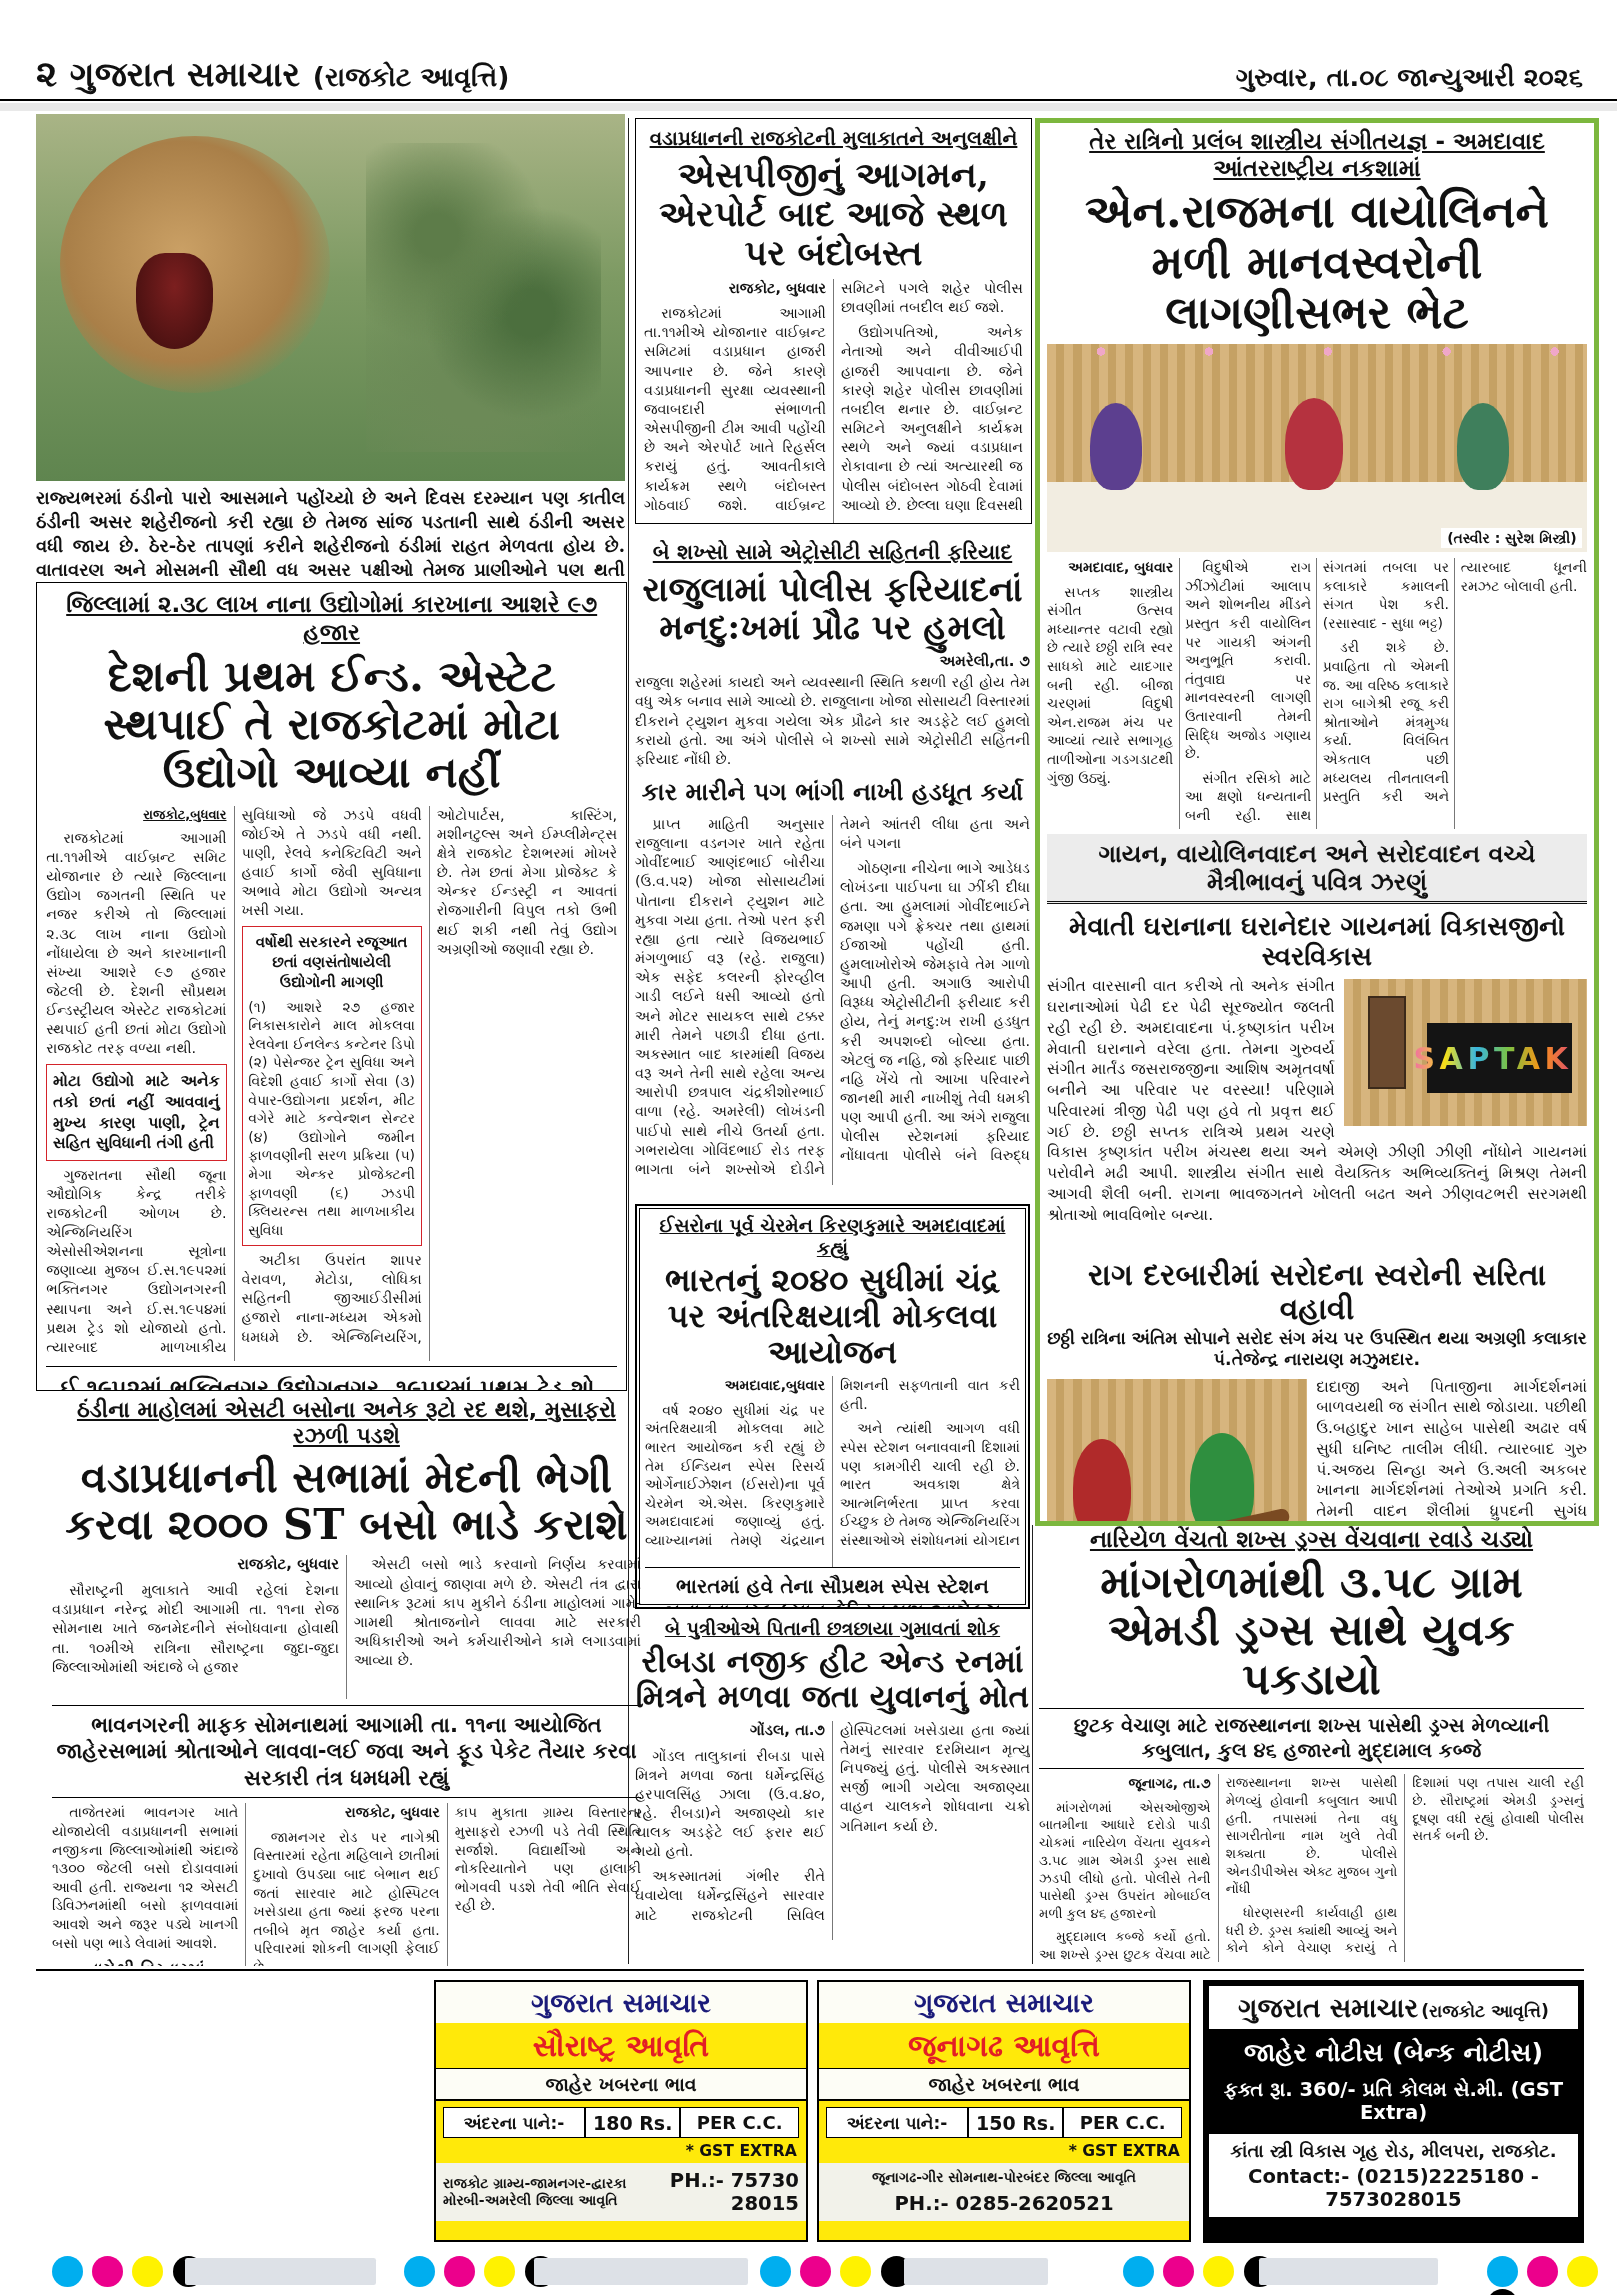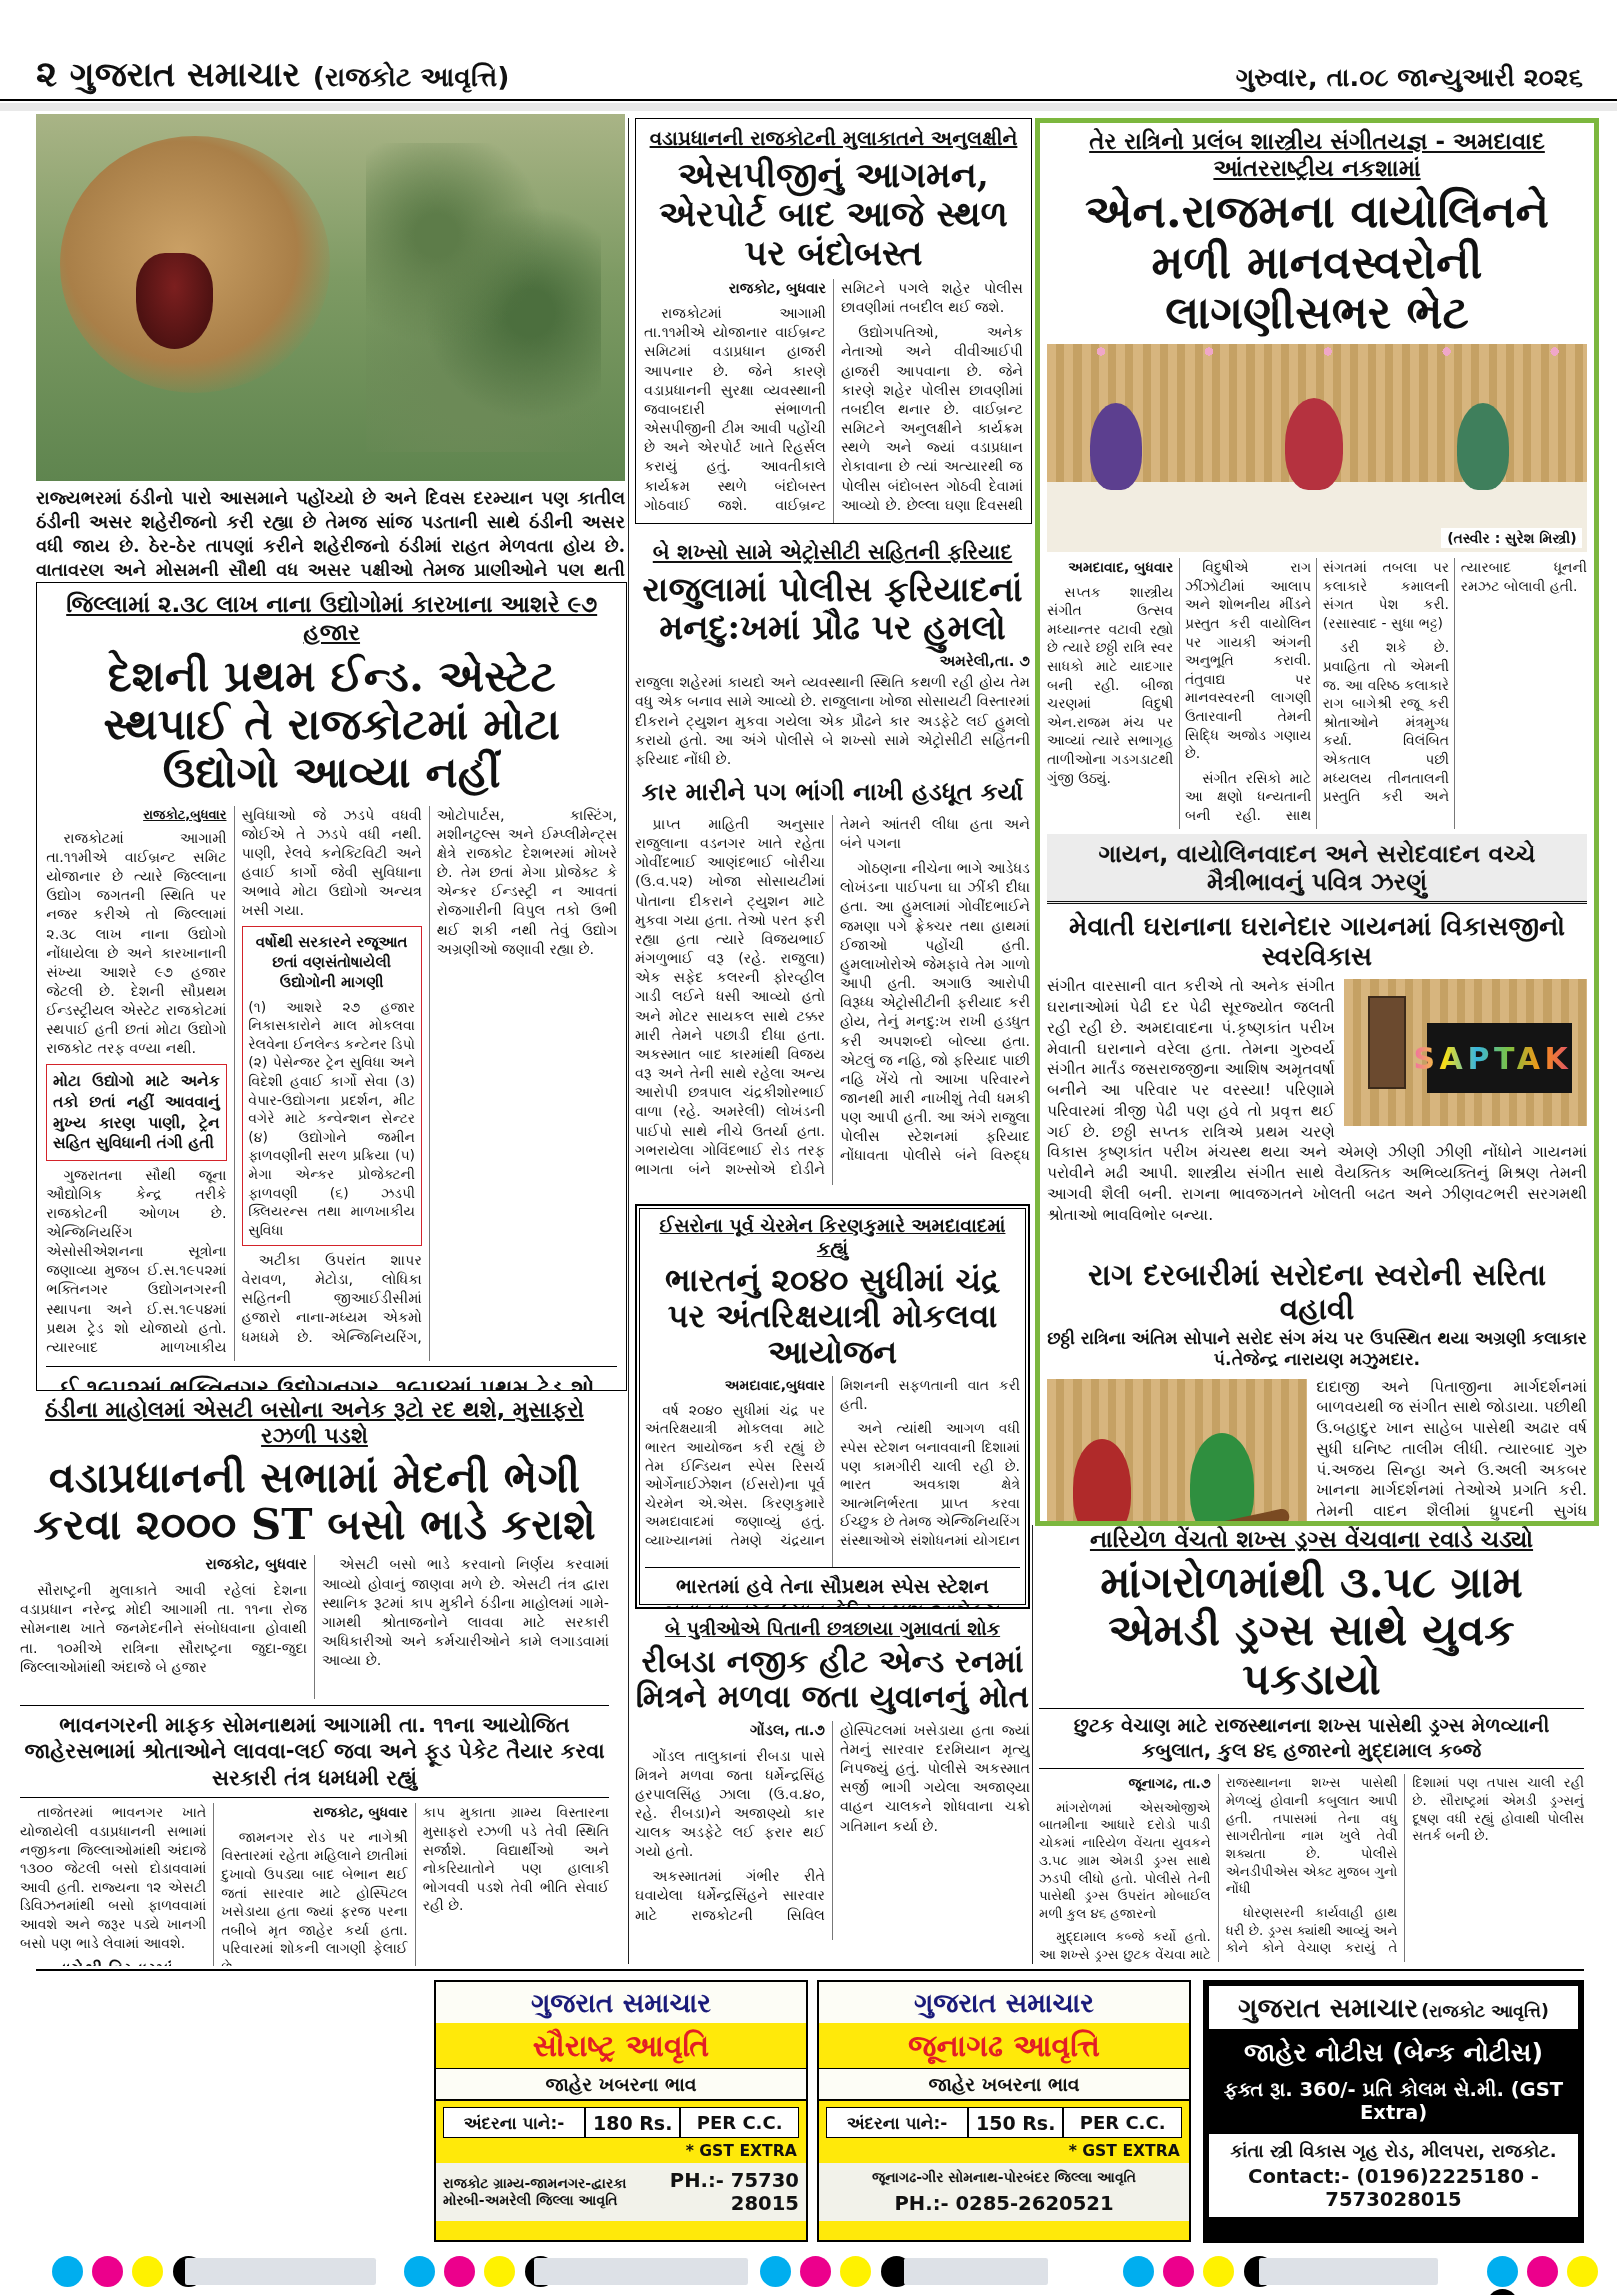--- a/index.html
+++ b/index.html
@@ -66,21 +66,21 @@
       <p>ગુજરાતના સૌથી જૂના ઔદ્યોગિક કેન્દ્ર તરીકે રાજકોટની ઓળખ છે. એન્જિનિયરિંગ એસોસીએશનના સૂત્રોના જણાવ્યા મુજબ ઈ.સ.૧૯૫૨માં ભક્તિનગર ઉદ્યોગનગરની સ્થાપના અને ઈ.સ.૧૯૫૪માં પ્રથમ ટ્રેડ શો યોજાયો હતો. ત્યારબાદ માળખાકીય સુવિધાઓ જે ઝડપે વધવી જોઈએ તે ઝડપે વધી નથી. પાણી, રેલવે કનેક્ટિવિટી અને હવાઈ કાર્ગો જેવી સુવિધાના અભાવે મોટા ઉદ્યોગો અન્યત્ર ખસી ગયા.</p>
       <div class="redbox">
         <div style="font-weight:bold;text-align:center;font-size:15px;margin-bottom:4.6px;">વર્ષોથી સરકારને રજૂઆત છતાં વણસંતોષાયેલી ઉદ્યોગોની માગણી</div>
         <div style="font-size:14px;text-align:justify;">(૧) આશરે ૨૭ હજાર નિકાસકારોને માલ મોકલવા રેલવેના ઈનલેન્ડ કન્ટેનર ડિપો (૨) પેસેન્જર ટ્રેન સુવિધા અને વિદેશી હવાઈ કાર્ગો સેવા (૩) વેપાર-ઉદ્યોગના પ્રદર્શન, મીટ વગેરે માટે કન્વેન્શન સેન્ટર (૪) ઉદ્યોગોને જમીન ફાળવણીની સરળ પ્રક્રિયા (૫) મેગા એન્કર પ્રોજેક્ટની ફાળવણી (૬) ઝડપી ક્લિયરન્સ તથા માળખાકીય સુવિધા</div>
       </div>
       <p>અટીકા ઉપરાંત શાપર વેરાવળ, મેટોડા, લોધિકા સહિતની જીઆઈડીસીમાં હજારો નાના-મધ્યમ એકમો ધમધમે છે. એન્જિનિયરિંગ, ઓટોપાર્ટસ, કાસ્ટિંગ, મશીનટુલ્સ અને ઈમ્પ્લીમેન્ટ્સ ક્ષેત્રે રાજકોટ દેશભરમાં મોખરે છે. તેમ છતાં મેગા પ્રોજેક્ટ કે એન્કર ઈન્ડસ્ટ્રી ન આવતાં રોજગારીની વિપુલ તકો ઉભી થઈ શકી નથી તેવું ઉદ્યોગ અગ્રણીઓ જણાવી રહ્યા છે.</p>
     </div>
     <div class="subhead" style="font-size:23px;border-top:1.7px solid #000;padding-top:7px;margin-top:5.8px;">ઈ.૧૯૫૨માં ભક્તિનગર ઉદ્યોગનગર, ૧૯૫૪માં પ્રથમ ટ્રેડ શો, ૧૯૫૦માં ચેમ્બર, ૧૯૬૯માં રાજ્યનું પ્રથમ એન્જી. એસો. સ્થપાયું</div>
   </div>
 
-  <div class="abs" style="left:20px;top:1397px;width:589px;height:569px;overflow:hidden;">
+  <div class="abs" style="left:52px;top:1397px;width:589px;height:569px;overflow:hidden;">
     <div class="kicker" style="font-size:22px;">ઠંડીના માહોલમાં એસટી બસોના અનેક રૂટો રદ થશે, મુસાફરો રઝળી પડશે</div>
     <div class="hl" style="font-size:42px;margin-top:4.6px;">વડાપ્રધાનની સભામાં મેદની ભેગી કરવા ૨૦૦૦ ST બસો ભાડે કરાશે</div>
     <div class="colz c2 body" style="height:144px;margin-top:7px;font-size:14.4px;">
       <p class="dl" style="font-size:15px;">રાજકોટ, બુધવાર</p>
       <p>સૌરાષ્ટ્રની મુલાકાતે આવી રહેલાં દેશના વડાપ્રધાન નરેન્દ્ર મોદી આગામી તા. ૧૧ના રોજ સોમનાથ ખાતે જનમેદનીને સંબોધવાના હોવાથી તા. ૧૦મીએ રાત્રિના સૌરાષ્ટ્રના જુદા-જુદા જિલ્લાઓમાંથી અંદાજે બે હજાર</p>
       <p>એસટી બસો ભાડે કરવાનો નિર્ણય કરવામાં આવ્યો હોવાનું જાણવા મળે છે. એસટી તંત્ર દ્વારા સ્થાનિક રૂટમાં કાપ મુકીને ઠંડીના માહોલમાં ગામે-ગામથી શ્રોતાજનોને લાવવા માટે સરકારી અધિકારીઓ અને કર્મચારીઓને કામે લગાડવામાં આવ્યા છે.</p>
     </div>
     <div class="subhead" style="font-size:21px;border-top:1.7px solid #000;border-bottom:1.7px solid #000;padding:5.8px 2.3px;margin:5.8px 0;">ભાવનગરની માફક સોમનાથમાં આગામી તા. ૧૧ના આયોજિત જાહેરસભામાં શ્રોતાઓને લાવવા-લઈ જવા અને ફૂડ પેકેટ તૈયાર કરવા સરકારી તંત્ર ધમધમી રહ્યું</div>
     <div class="colz c3 body" style="height:225px;font-size:14px;">
       <p>તાજેતરમાં ભાવનગર ખાતે યોજાયેલી વડાપ્રધાનની સભામાં નજીકના જિલ્લાઓમાંથી અંદાજે ૧૩૦૦ જેટલી બસો દોડાવવામાં આવી હતી. રાજ્યના ૧૨ એસટી ડિવિઝનમાંથી બસો ફાળવવામાં આવશે અને જરૂર પડ્યે ખાનગી બસો પણ ભાડે લેવામાં આવશે.</p>
@@ -232,21 +232,21 @@
 
   <div class="abs" style="left:1203px;top:1980px;width:381px;height:263px;background:#000;overflow:hidden;">
     <div style="background:#fff;margin:5.8px;padding:5.8px 4.6px;text-align:center;">
       <span style="font-size:26.6px;font-weight:900;font-family:'DejaVu Serif',serif;">ગુજરાત સમાચાર</span>
       <span style="font-size:17.3px;font-weight:bold;">(રાજકોટ આવૃત્તિ)</span>
     </div>
     <div style="color:#fff;text-align:center;font-size:25.4px;font-weight:bold;margin-top:8px;">જાહેર નોટીસ (બેન્ક નોટીસ)</div>
     <div style="color:#fff;text-align:center;font-size:19.6px;font-weight:bold;margin-top:9.2px;">ફક્ત રૂા. 360/- પ્રતિ કોલમ સે.મી. (GST Extra)</div>
     <div style="background:#fff;margin:10.4px 5.8px 5.8px 5.8px;padding:5.8px;text-align:center;">
       <div style="font-size:18px;font-weight:bold;">કાંતા સ્ત્રી વિકાસ ગૃહ રોડ, મીલપરા, રાજકોટ.</div>
-      <div style="font-size:19.6px;font-weight:900;margin-top:3.5px;">Contact:- (0196)2225180 - 7573028015</div>
+      <div style="font-size:19.6px;font-weight:900;margin-top:3.5px;">Contact:- (0215)2225180 - 7573028015</div>
     </div>
   </div>
 
   <div class="abs" style="left:52px;top:2256px;">
     <span class="regdot" style="background:#00aeef;"></span><span class="regdot" style="background:#ec008c;"></span><span class="regdot" style="background:#fff200;"></span><span class="regdot" style="background:#000;"></span>
   </div>
   <div class="regstrip" style="left:185px;top:2258px;width:191px;"></div>
   <div class="abs" style="left:404px;top:2256px;">
     <span class="regdot" style="background:#00aeef;"></span><span class="regdot" style="background:#ec008c;"></span><span class="regdot" style="background:#fff200;"></span><span class="regdot" style="background:#000;"></span>
   </div>

